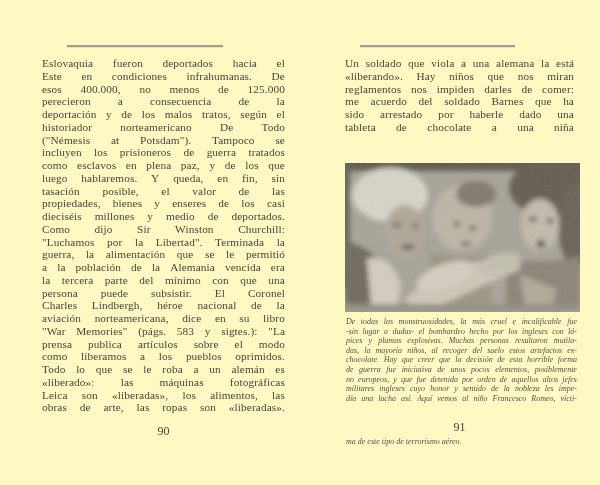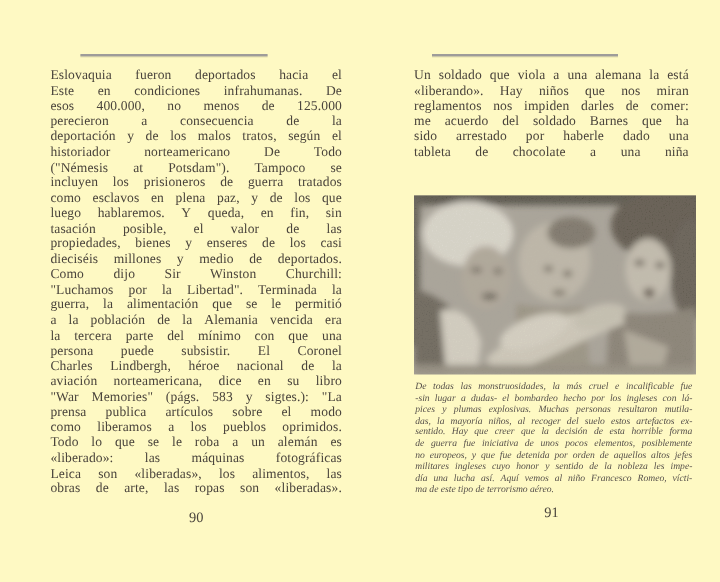--- a/index.html
+++ b/index.html
@@ -27,21 +27,21 @@
   .page-text .jline { display:flex; justify-content:space-between; height:12.75px; line-height:12.75px; white-space:pre; }
 
   .photo-wrap { position:absolute; left:345px; top:163px; width:235px; height:149px; }
   .photo-wrap svg { display:block; }
 
   .caption {
     position:absolute; left:346px; top:317px; width:231px;
     color:#56504a; font-size:8px; font-style:italic;
   }
   .caption .jline { display:flex; justify-content:space-between; height:9.6px; line-height:9.6px; white-space:pre; }
-  .caption .jline.flush { display:block; }
+  .caption .jline.flush { display:block;margin-top:34px; }
 
   .page-number {
     position:absolute; text-align:center; color:#4a443c;
     font-size:12px; line-height:14px;
   }
   .num-left  { left:42px;  top:424px; width:243px; }
   .num-right { left:345px; top:420px; width:229px;text-align:center; }
 </style>
 </head>
 <body>
@@ -141,21 +141,21 @@
       <rect x="0" y="0" width="235" height="149" filter="url(#grain)" opacity="0.32"></rect>
       <rect x="0" y="0" width="235" height="149" fill="#8a7f68" opacity="0.05"></rect>
     </svg>
   </div>
 
   <div class="caption">
       <div class="jline"><span>De</span><span>todas</span><span>las</span><span>monstruosidades,</span><span>la</span><span>más</span><span>cruel</span><span>e</span><span>incalificable</span><span>fue</span></div>
       <div class="jline"><span>-sin</span><span>lugar</span><span>a</span><span>dudas-</span><span>el</span><span>bombardeo</span><span>hecho</span><span>por</span><span>los</span><span>ingleses</span><span>con</span><span>lá-</span></div>
       <div class="jline"><span>pices</span><span>y</span><span>plumas</span><span>explosivas.</span><span>Muchas</span><span>personas</span><span>resultaron</span><span>mutila-</span></div>
       <div class="jline"><span>das,</span><span>la</span><span>mayoría</span><span>niños,</span><span>al</span><span>recoger</span><span>del</span><span>suelo</span><span>estos</span><span>artefactos</span><span>ex-</span></div>
-      <div class="jline"><span>sentido.</span><span>Hay</span><span>que</span><span>creer</span><span>que</span><span>la</span><span>decisión</span><span>de</span><span>esta</span><span>horrible</span><span>forma</span></div>
+      <div class="jline"><span>chocolate.</span><span>Hay</span><span>que</span><span>creer</span><span>que</span><span>la</span><span>decisión</span><span>de</span><span>esta</span><span>horrible</span><span>forma</span></div>
       <div class="jline"><span>de</span><span>guerra</span><span>fue</span><span>iniciativa</span><span>de</span><span>unos</span><span>pocos</span><span>elementos,</span><span>posiblemente</span></div>
       <div class="jline"><span>no</span><span>europeos,</span><span>y</span><span>que</span><span>fue</span><span>detenida</span><span>por</span><span>orden</span><span>de</span><span>aquellos</span><span>altos</span><span>jefes</span></div>
       <div class="jline"><span>militares</span><span>ingleses</span><span>cuyo</span><span>honor</span><span>y</span><span>sentido</span><span>de</span><span>la</span><span>nobleza</span><span>les</span><span>impe-</span></div>
       <div class="jline"><span>día</span><span>una</span><span>lucha</span><span>así.</span><span>Aquí</span><span>vemos</span><span>al</span><span>niño</span><span>Francesco</span><span>Romeo,</span><span>vícti-</span></div>
       <div class="jline flush">ma de este tipo de terrorismo aéreo.</div>
     </div>
 
   <div class="page-number num-right">91</div>
 
 </div>

